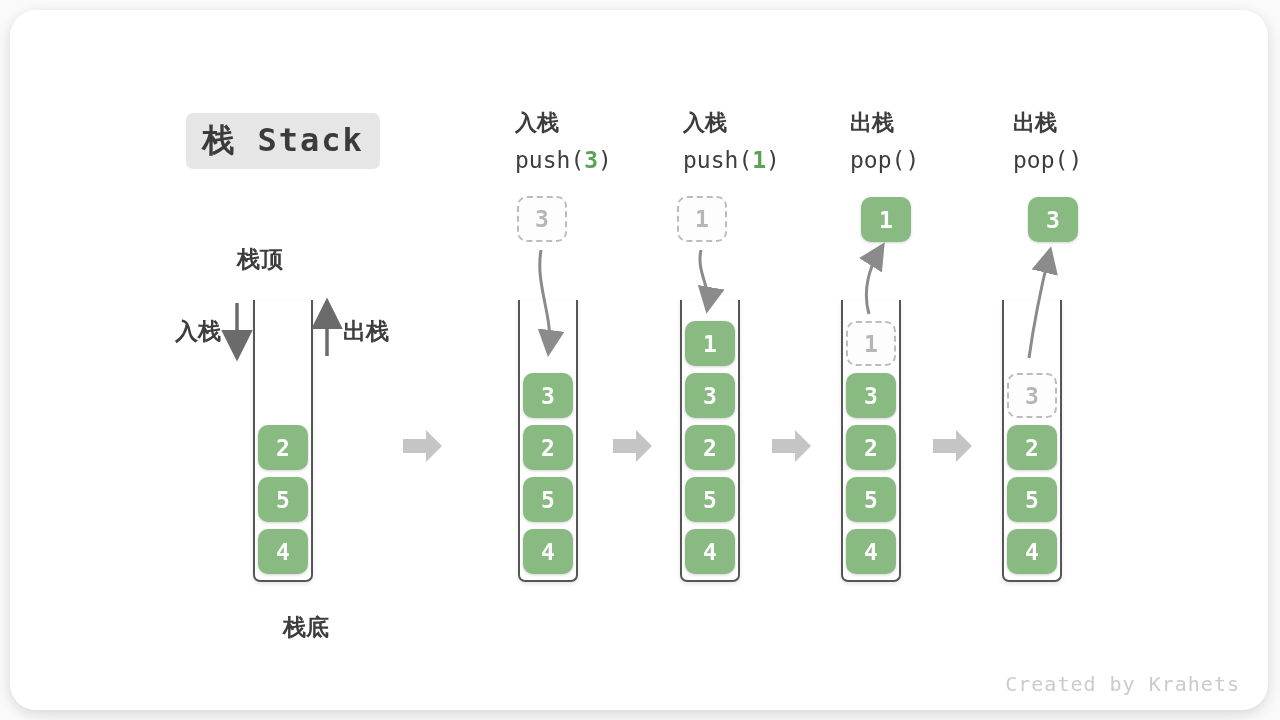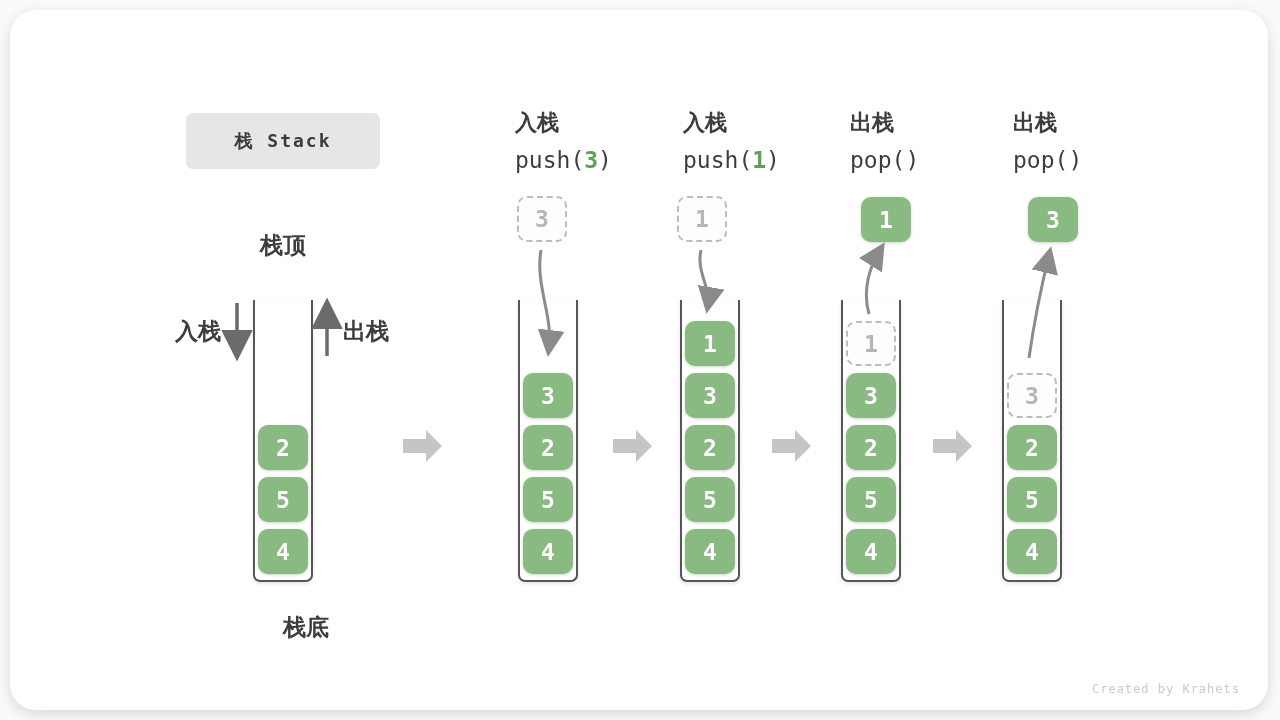--- a/index.html
+++ b/index.html
@@ -2,48 +2,48 @@
 <html><head>
 <meta charset="utf-8">
 <style>
   html,body{margin:0;padding:0;width:1280px;height:720px;background:#fafafa;overflow:hidden;
     font-family:"DejaVu Sans",sans-serif;}
   .card{position:absolute;left:10px;top:10px;width:1258px;height:700px;background:#ffffff;
     border-radius:26px;box-shadow:0 4px 14px rgba(0,0,0,.14);}
   .title-box{position:absolute;left:176px;top:103px;width:194px;height:56px;background:#e6e6e6;
     border-radius:7px;display:flex;align-items:center;justify-content:center;}
   .title-box span{font-family:"DejaVu Sans Mono","DejaVu Sans",monospace;font-weight:700;
-    font-size:18px;color:#3b3b3b;letter-spacing:2px;}
+    font-size:32px;color:#3b3b3b;letter-spacing:2px;}
   .lbl{position:absolute;font-weight:700;font-size:23px;color:#3d3d3d;white-space:nowrap;}
   .step{position:absolute;top:98px;}
   .step-zh{font-weight:700;font-size:22px;color:#3d3d3d;}
   .step-code{margin-top:9px;font-family:"DejaVu Sans Mono",monospace;font-size:23px;color:#3d3d3d;}
   .step-code .arg{color:#5ba354;font-weight:700;}
   .well{position:absolute;top:290px;width:60px;height:282px;background:#ffffff;
     border:2px solid #565656;border-top:none;border-radius:0 0 7px 7px;
     box-shadow:0 2px 4px rgba(0,0,0,.10);box-sizing:border-box;}
   .block{position:absolute;width:50px;height:45px;border-radius:10px;box-sizing:border-box;
     display:flex;align-items:center;justify-content:center;
     font-family:"DejaVu Sans Mono",monospace;font-weight:700;font-size:23px;}
   .block.solid{background:#88ba82;color:#ffffff;box-shadow:0 1px 3px rgba(0,0,0,.18);}
   .block.dashed{background:#fdfdfd;border:2px dashed #bcbcbc;color:#b6b6b6;}
   .overlay{position:absolute;left:0;top:0;pointer-events:none;}
   .watermark{position:absolute;right:28px;bottom:14px;font-family:"DejaVu Sans Mono",monospace;
-    font-size:12px;color:#cbcbcb;letter-spacing:1px;}
+    font-size:20px;color:#cbcbcb;letter-spacing:1px;}
 </style>
 </head>
 <body>
 
 <div class="card">
 
   <div class="title-box">
     <span>栈 Stack</span>
   </div>
 
-  <div class="lbl" style="left:227px;top:220px;width:92px;text-align:center;">栈顶</div>
+  <div class="lbl" style="left:227px;top:234px;width:92px;text-align:left;">栈顶</div>
   <div class="lbl" style="left:227px;top:602px;width:92px;text-align:right;">栈底</div>
   <div class="lbl" style="left:165px;top:306px;">入栈</div>
   <div class="lbl" style="left:333px;top:306px;">出栈</div>
 
   <div class="step" style="left:505px;">
     <div class="step-zh">入栈</div>
     <div class="step-code"><span>push(</span><span class="arg">3</span><span>)</span></div>
   </div>
   <div class="step" style="left:673px;">
     <div class="step-zh">入栈</div>

